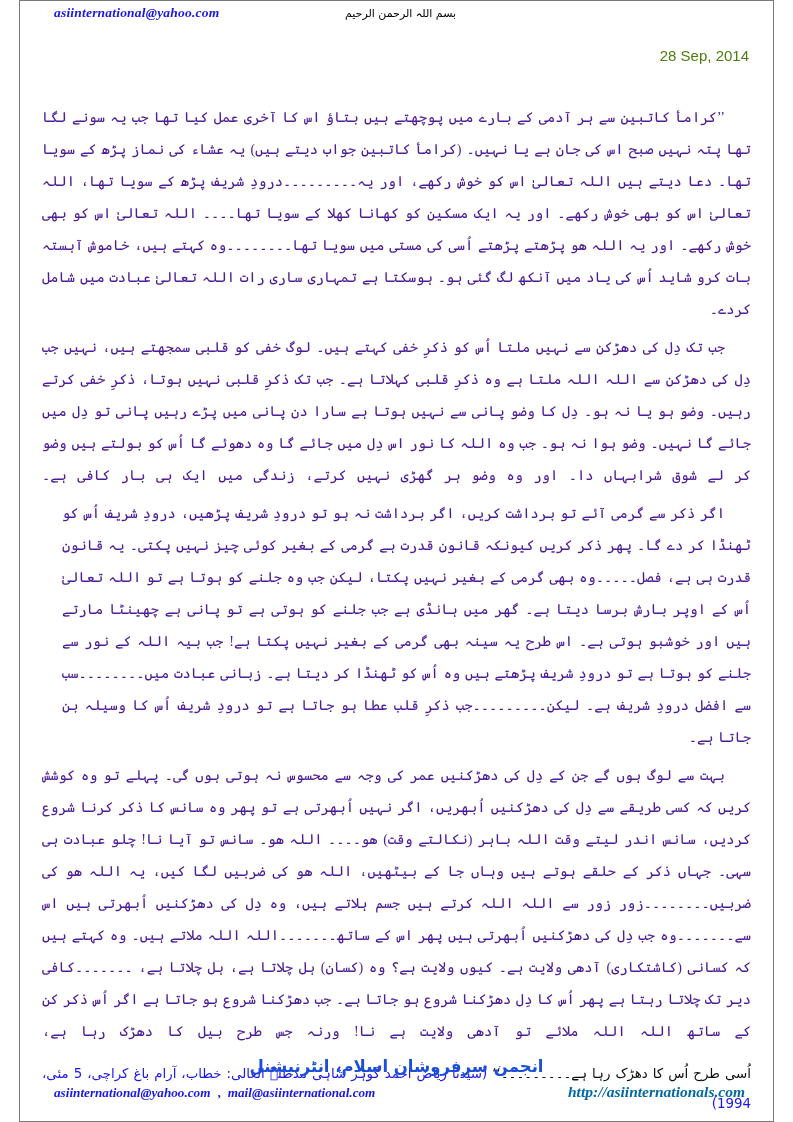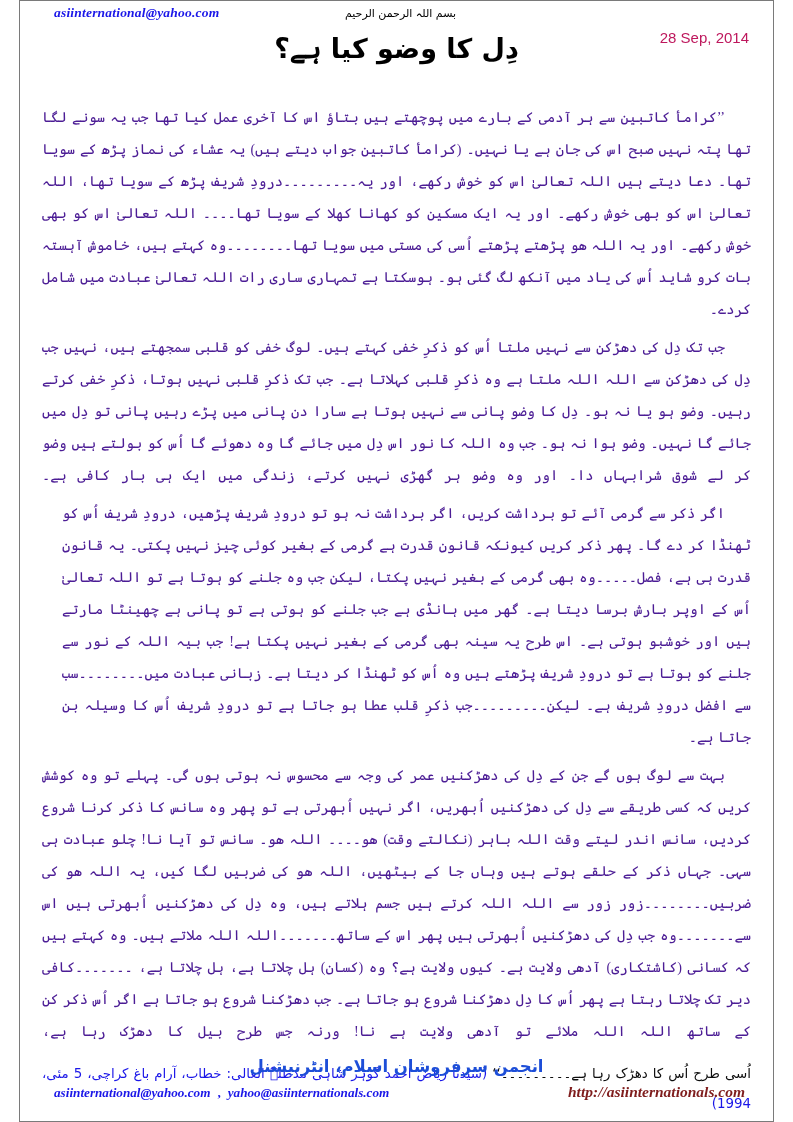--- a/index.html
+++ b/index.html
@@ -49,24 +49,24 @@
     right: 0;
     text-align: center;
     color: #000000;
     font-family: "DejaVu Sans", sans-serif;
     font-size: 11px;
     direction: rtl;
     padding-left: 8px;
   }
   .hdr-date {
     position: absolute;
-    top: 28px;
+    top: 46px;
     right: 24px;
     direction: ltr;
-    color: #be185d;
+    color: #4d7c0f;
     font-family: "Liberation Sans", sans-serif;
     font-size: 15px;
     white-space: nowrap;
   }
   .hdr-title {
     position: absolute;
     top: 30px;
     left: 0;
     right: 0;
     text-align: center;
@@ -165,37 +165,36 @@
   .ft-mails .sep {
     display: inline-block;
     padding: 0 7px;
     font-style: normal;
   }
   .ft-url {
     position: absolute;
     right: 6px;
     top: -2px;
     direction: ltr;
-    color: #7f1d1d;
+    color: #0369a1;
     font-family: "Liberation Serif", "DejaVu Serif", serif;
     font-style: italic;
     font-weight: bold;
     font-size: 15.5px;
     white-space: nowrap;
   }
 </style>
 </head>
 <body>
 
 <div class="page">
 
   <div class="header">
     <div class="hdr-email">asiinternational@yahoo.com</div>
     <div class="hdr-bismillah">بسم اللہ الرحمن الرحیم</div>
-    <div class="hdr-title">دِل کا وضو کیا ہے؟</div>
     <div class="hdr-date">28 Sep, 2014</div>
   </div>
 
   <div class="body-area">
 
     <p class="para">’’کرامأ کاتبین سے ہر آدمی کے بارے میں پوچھتے ہیں بتاؤ اس کا آخری عمل کیا تھا جب یہ سونے لگا تھا پتہ نہیں صبح اس کی جان ہے یا نہیں۔ (کرامأ کاتبین جواب دیتے ہیں) یہ عشاء کی نماز پڑھ کے سویا تھا۔ دعا دیتے ہیں اللہ تعالیٰ اس کو خوش رکھے، اور یہ۔۔۔۔۔۔۔۔۔درودِ شریف پڑھ کے سویا تھا، اللہ تعالیٰ اس کو بھی خوش رکھے۔ اور یہ ایک مسکین کو کھانا کھلا کے سویا تھا۔۔۔۔ اللہ تعالیٰ اس کو بھی خوش رکھے۔ اور یہ اللہ ھو پڑھتے پڑھتے اُسی کی مستی میں سویا تھا۔۔۔۔۔۔۔۔وہ کہتے ہیں، خاموش آہستہ بات کرو شاید اُس کی یاد میں آنکھ لگ گئی ہو۔ ہوسکتا ہے تمہاری ساری رات اللہ تعالیٰ عبادت میں شامل کردے۔</p>
 
     <p class="para">جب تک دِل کی دھڑکن سے نہیں ملتا اُس کو ذکرِ خفی کہتے ہیں۔ لوگ خفی کو قلبی سمجھتے ہیں، نہیں جب دِل کی دھڑکن سے اللہ اللہ ملتا ہے وہ ذکرِ قلبی کہلاتا ہے۔ جب تک ذکرِ قلبی نہیں ہوتا، ذکرِ خفی کرتے رہیں۔ وضو ہو یا نہ ہو۔ دِل کا وضو پانی سے نہیں ہوتا ہے سارا دن پانی میں پڑے رہیں پانی تو دِل میں جائے گا نہیں۔ وضو ہوا نہ ہو۔ جب وہ اللہ کا نور اس دِل میں جائے گا وہ دھوئے گا اُس کو بولتے ہیں وضو کر لے شوق شرابہاں دا۔ اور وہ وضو ہر گھڑی نہیں کرتے، زندگی میں ایک ہی بار کافی ہے۔</p>
 
     <p class="para last-line-right">اگر ذکر سے گرمی آئے تو برداشت کریں، اگر برداشت نہ ہو تو درودِ شریف پڑھیں، درودِ شریف اُس کو ٹھنڈا کر دے گا۔ پھر ذکر کریں کیونکہ قانونِ قدرت ہے گرمی کے بغیر کوئی چیز نہیں پکتی۔ یہ قانونِ قدرت ہی ہے، فصل۔۔۔۔۔وہ بھی گرمی کے بغیر نہیں پکتا، لیکن جب وہ جلنے کو ہوتا ہے تو اللہ تعالیٰ اُس کے اوپر بارش برسا دیتا ہے۔ گھر میں ہانڈی ہے جب جلنے کو ہوتی ہے تو پانی ہے چھینٹا مارتے ہیں اور خوشبو ہوتی ہے۔ اس طرح یہ سینہ بھی گرمی کے بغیر نہیں پکتا ہے! جب بیہ اللہ کے نور سے جلنے کو ہوتا ہے تو درودِ شریف پڑھتے ہیں وہ اُس کو ٹھنڈا کر دیتا ہے۔ زبانی عبادت میں۔۔۔۔۔۔۔۔سب سے افضل درودِ شریف ہے۔ لیکن۔۔۔۔۔۔۔۔۔جب ذکرِ قلب عطا ہو جاتا ہے تو درودِ شریف اُس کا وسیلہ بن جاتا ہے۔</p>
@@ -208,19 +207,19 @@
     </p>
 
     <div class="flowers">❋ ❋ ❋ ❋</div>
   </div>
 
   <div class="footer">
     <div class="ft-org">انجمن سرفروشان اسلام، انٹرنیشنل</div>
 
     <div class="ft-contacts">
       <div class="ft-mails">
-        <span>asiinternational@yahoo.com</span><span class="sep">,</span><span>yahoo@asiinternationals.com</span>
+        <span>asiinternational@yahoo.com</span><span class="sep">,</span><span>mail@asiinternational.com</span>
       </div>
       <div class="ft-url">http://asiinternationals.com</div>
     </div>
   </div>
 
 </div>
 
 </body></html>

